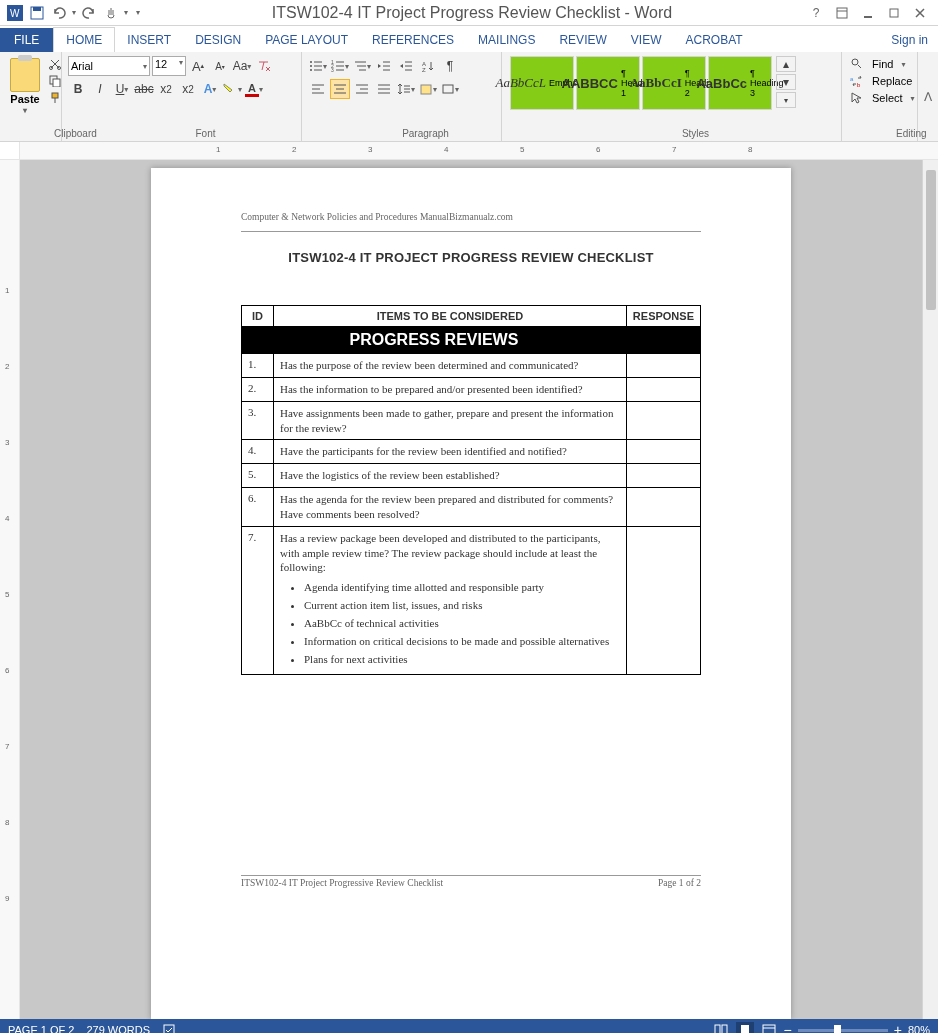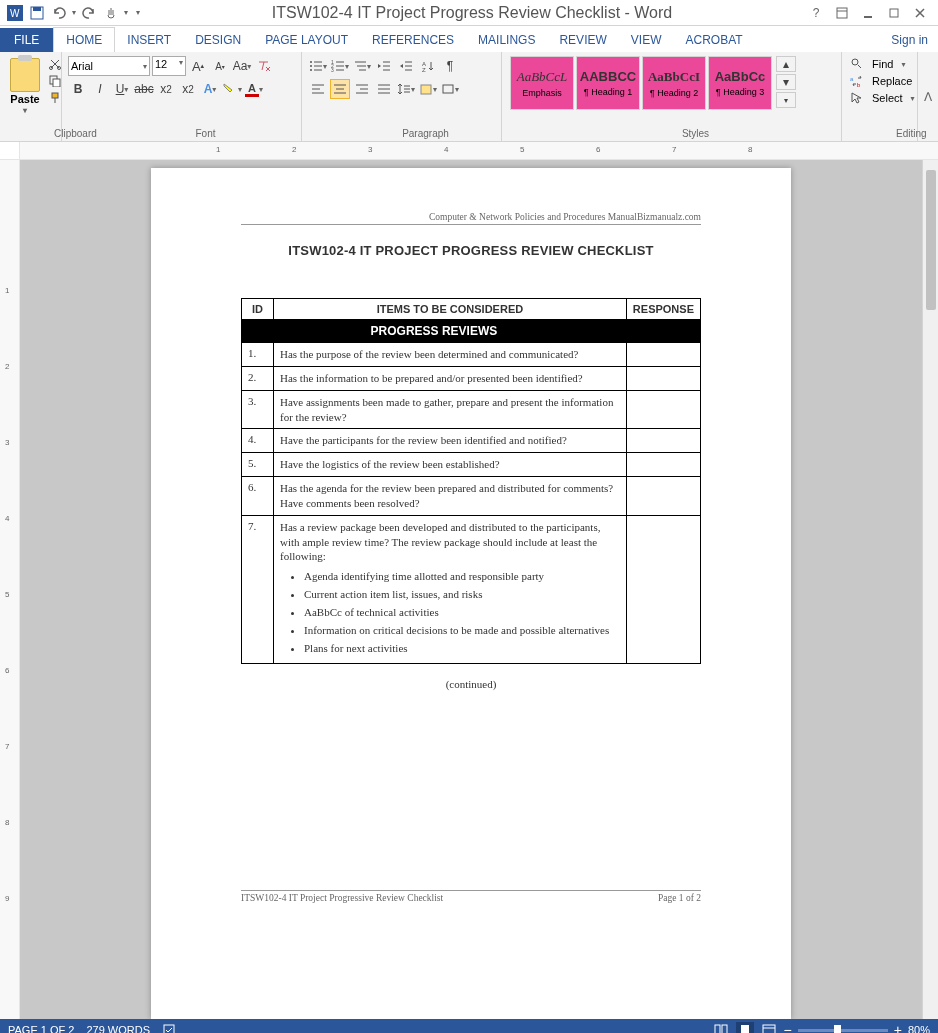--- a/index.html
+++ b/index.html
@@ -37,21 +37,21 @@
 .font-row { display: flex; gap: 2px; align-items: center; }
 .font-select { width: 82px; height: 20px; border: 1px solid #ababab; background: #fff; font-size: 11px; padding: 1px 2px; display: flex; align-items: center; justify-content: space-between; }
 .size-select { width: 34px; height: 20px; border: 1px solid #ababab; background: #fff; font-size: 11px; padding: 1px 2px; display: flex; align-items: flex-start; justify-content: space-between; }
 .ribbon-btn { width: 20px; height: 20px; display: flex; align-items: center; justify-content: center; font-size: 12px; color: #444; }
 .ribbon-btn.active { background: #fde3a7; border: 1px solid #f0b429; }
 .color-bar { width: 14px; height: 3px; }
 
 .para-body { display: flex; flex-direction: column; gap: 3px; }
 
 .styles-body { display: flex; gap: 2px; padding: 2px; flex: 1; }
-.style-item { width: 64px; height: 54px; border: 1px solid #d4d4d4; background: #ec4899; display: flex; flex-direction: column; align-items: center; justify-content: center; font-size: 9px; gap: 3px; }
+.style-item { width: 64px; height: 54px; border: 1px solid #d4d4d4; background: #84cc16; display: flex; flex-direction: row; align-items: center; justify-content: center; font-size: 9px; gap: 3px; }
 .style-preview { font-size: 13px; color: #333; }
 
 .editing-body { display: flex; flex-direction: column; gap: 1px; }
 .editing-btn { display: flex; align-items: center; gap: 8px; font-size: 11px; padding: 1px 2px; }
 
 .collapse-btn { width: 20px; display: flex; align-items: center; justify-content: center; color: #666; }
 
 
 .ruler-area { height: 18px; background: #fff; display: flex; border-bottom: 1px solid #e5e5e5; }
 .ruler-corner { width: 20px; border-right: 1px solid #e5e5e5; }
@@ -60,30 +60,30 @@
 
 
 .doc-area { height: 859px; background: #c8c8c8; display: flex; overflow: hidden; }
 .ruler-v { width: 20px; background: #f8f8f8; border-right: 1px solid #e5e5e5; position: relative; font-size: 8px; color: #666; }
 .doc-scroll { flex: 1; display: flex; justify-content: center; padding-top: 8px; overflow: hidden; position: relative; }
 .scrollbar-v { width: 16px; background: #f0f0f0; border-left: 1px solid #d4d4d4; position: relative; }
 .scroll-thumb { position: absolute; top: 10px; left: 3px; width: 10px; height: 140px; background: #c1c1c1; border-radius: 2px; }
 
 .page { width: 640px; min-height: 828px; background: #fff; box-shadow: 0 0 6px rgba(0,0,0,0.3); padding: 44px 90px 30px; font-family: "Times New Roman", serif; font-size: 11px; color: #333; }
 
-.doc-hdr { display: flex; justify-content: flex-end; border-bottom: 1px solid #999; padding-bottom: 2px; margin-bottom: 18px; font-size: 9.5px; color: #666; }
+.doc-hdr { display: flex; justify-content: flex-start; border-bottom: 1px solid #999; padding-bottom: 9px; margin-bottom: 18px; font-size: 9.5px; color: #666; }
 
 .doc-title { text-align: center; font-family: Arial, sans-serif; font-weight: bold; font-size: 13px; margin-bottom: 10px; letter-spacing: 0.2px; }
 
 .chk-table { width: 100%; border-collapse: collapse; margin-top: 40px; }
 .chk-table th, .chk-table td { border: 1px solid #000; padding: 4px 6px; vertical-align: top; }
 .chk-table th { font-family: Arial, sans-serif; font-size: 11px; text-align: center; }
 .chk-table .col-id { width: 32px; }
 .chk-table .col-resp { width: 68px; }
-.section-row td { background: #000; color: #fff; text-align: center; font-family: Arial, sans-serif; font-weight: bold; font-size: 12px; padding: 4px; }
+.section-row td { background: #000; color: #fff; text-align: center; font-family: Arial, sans-serif; font-weight: bold; font-size: 16px; padding: 4px; }
 .chk-table td.id-cell { font-family: "Times New Roman", serif; }
 .chk-table td.item-cell { font-family: "Times New Roman", serif; line-height: 1.35; }
 .item-cell ul { margin: 5px 0 2px 24px; }
 .item-cell li { margin: 3px 0; }
 
 .continued { text-align: center; font-family: "Times New Roman", serif; font-size: 11px; margin-top: 14px; }
 
 .doc-ftr { display: flex; justify-content: space-between; border-top: 1px solid #999; padding-top: 2px; margin-top: 200px; font-size: 9.5px; color: #666; }
 
 
@@ -508,21 +508,20 @@
                   <li>Agenda identifying time allotted and responsible party</li>
                   <li>Current action item list, issues, and risks</li>
                   <li>AaBbCc of technical activities</li>
                   <li>Information on critical decisions to be made and possible alternatives</li>
                   <li>Plans for next activities</li>
                 </ul></td>
               <td></td>
             </tr>
           </tbody>
       </table>
-      <div class="continued">(continued)</div>
       <div class="doc-ftr">
         <span>ITSW102-4 IT Project Progressive Review Checklist</span>
         <span>Page 1 of 2</span>
       </div>
     </div>
   </div>
   <div class="scrollbar-v">
     <div class="scroll-thumb"></div>
   </div>
 </div>

